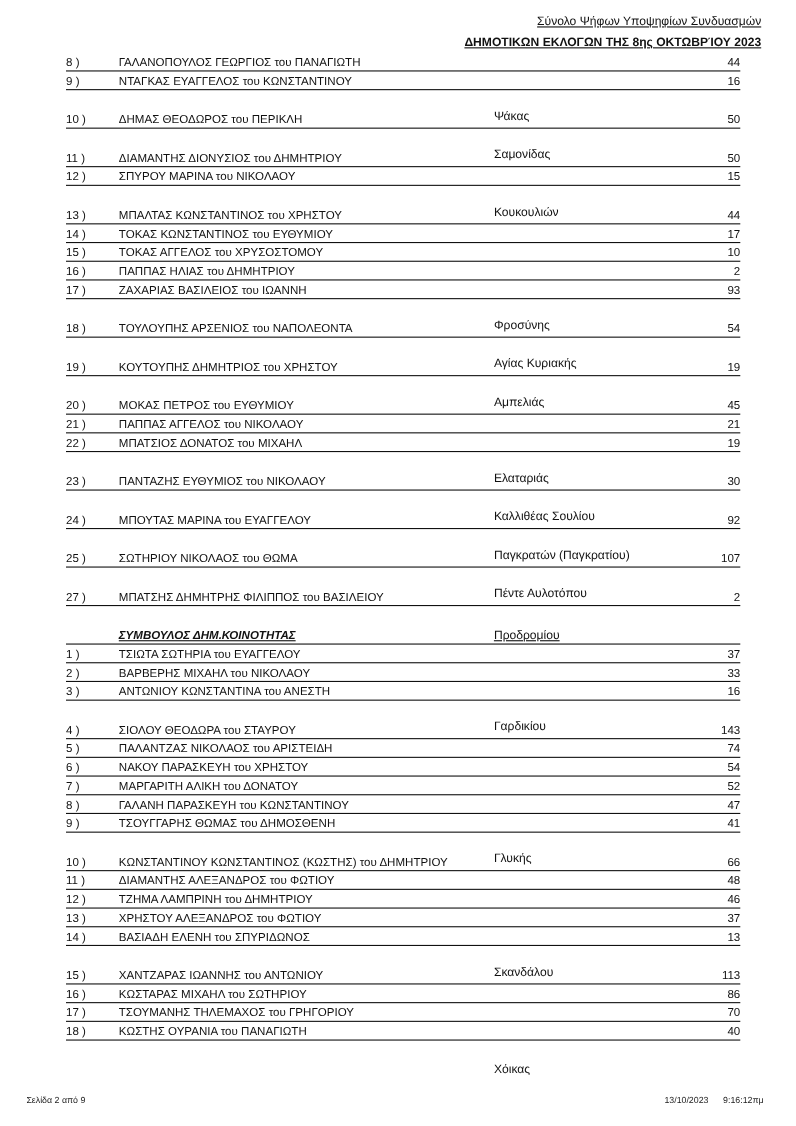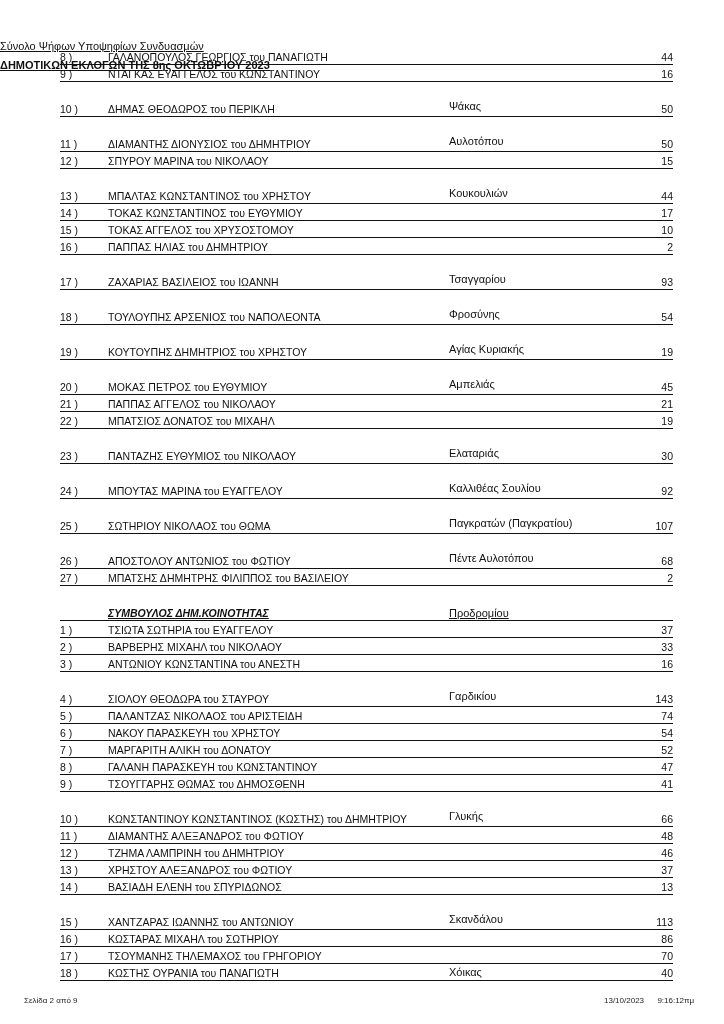--- a/index.html
+++ b/index.html
@@ -1,19 +1,19 @@
 <!DOCTYPE html>
 <html><head>
 <meta charset="utf-8">
 <style>
   html, body { margin: 0; padding: 0; background: #ffffff; }
   body { width: 724px; height: 1024px; position: relative; overflow: hidden;
          font-family: "Liberation Sans", sans-serif; color: #111; }
-  .title { position: absolute; left: 0; width: 692px; text-align: left;
-           font-size: 11px; text-decoration: underline; margin-top: 26px; }
+  .title { position: absolute; left: 0; width: 692px; text-align: right;
+           font-size: 11px; text-decoration: underline; }
   .t1 { top: 14px; }
   .t2 { top: 33px; font-weight: bold; font-size: 11px; }
   #rows { position: absolute; left: 60px; top: 48px; width: 613px; }
   .group-label { height: 18px; position: relative; }
   .group-label span { position: absolute; left: 389px; top: 2px; font-size: 11px; margin-top: 16px; }
   .row { height: 16px; position: relative; border-bottom: 1.6px solid #111; font-size: 10.5px; }
   .row .num { position: absolute; left: 0; bottom: 1px; }
   .row .name { position: absolute; left: 48px; bottom: 1px; white-space: nowrap; }
   .row .votes { position: absolute; right: 0; bottom: 1px; }
   .row.header-row .name { font-weight: bold; text-decoration: underline; font-style: italic; }
@@ -42,21 +42,21 @@
     </div>
     <div class="group-label">
       <span>Ψάκας</span>
     </div>
     <div class="row">
       <span class="num">10 )</span>
       <span class="name">ΔΗΜΑΣ ΘΕΟΔΩΡΟΣ του ΠΕΡΙΚΛΗ</span>
       <span class="votes">50</span>
     </div>
     <div class="group-label">
-      <span>Αυλοτόπου</span>
+      <span>Σαμονίδας</span>
     </div>
     <div class="row">
       <span class="num">11 )</span>
       <span class="name">ΔΙΑΜΑΝΤΗΣ ΔΙΟΝΥΣΙΟΣ του ΔΗΜΗΤΡΙΟΥ</span>
       <span class="votes">50</span>
     </div>
     <div class="row">
       <span class="num">12 )</span>
       <span class="name">ΣΠΥΡΟΥ ΜΑΡΙΝΑ του ΝΙΚΟΛΑΟΥ</span>
       <span class="votes">15</span>
@@ -77,23 +77,20 @@
     <div class="row">
       <span class="num">15 )</span>
       <span class="name">ΤΟΚΑΣ ΑΓΓΕΛΟΣ του ΧΡΥΣΟΣΤΟΜΟΥ</span>
       <span class="votes">10</span>
     </div>
     <div class="row">
       <span class="num">16 )</span>
       <span class="name">ΠΑΠΠΑΣ ΗΛΙΑΣ του ΔΗΜΗΤΡΙΟΥ</span>
       <span class="votes">2</span>
     </div>
-    <div class="group-label">
-      <span>Τσαγγαρίου</span>
-    </div>
     <div class="row">
       <span class="num">17 )</span>
       <span class="name">ΖΑΧΑΡΙΑΣ ΒΑΣΙΛΕΙΟΣ του ΙΩΑΝΝΗ</span>
       <span class="votes">93</span>
     </div>
     <div class="group-label">
       <span>Φροσύνης</span>
     </div>
     <div class="row">
       <span class="num">18 )</span>
@@ -145,25 +142,20 @@
     <div class="group-label">
       <span>Παγκρατών (Παγκρατίου)</span>
     </div>
     <div class="row">
       <span class="num">25 )</span>
       <span class="name">ΣΩΤΗΡΙΟΥ ΝΙΚΟΛΑΟΣ του ΘΩΜΑ</span>
       <span class="votes">107</span>
     </div>
     <div class="group-label">
       <span>Πέντε Αυλοτόπου</span>
-    </div>
-    <div class="row">
-      <span class="num">26 )</span>
-      <span class="name">ΑΠΟΣΤΟΛΟΥ ΑΝΤΩΝΙΟΣ του ΦΩΤΙΟΥ</span>
-      <span class="votes">68</span>
     </div>
     <div class="row">
       <span class="num">27 )</span>
       <span class="name">ΜΠΑΤΣΗΣ ΔΗΜΗΤΡΗΣ ΦΙΛΙΠΠΟΣ του ΒΑΣΙΛΕΙΟΥ</span>
       <span class="votes">2</span>
     </div>
     <div style="height: 18px;"></div>
     <div class="row header-row">
       <span class="name">ΣΥΜΒΟΥΛΟΣ ΔΗΜ.ΚΟΙΝΟΤΗΤΑΣ</span>
       <span class="glabel">Προδρομίου</span>

